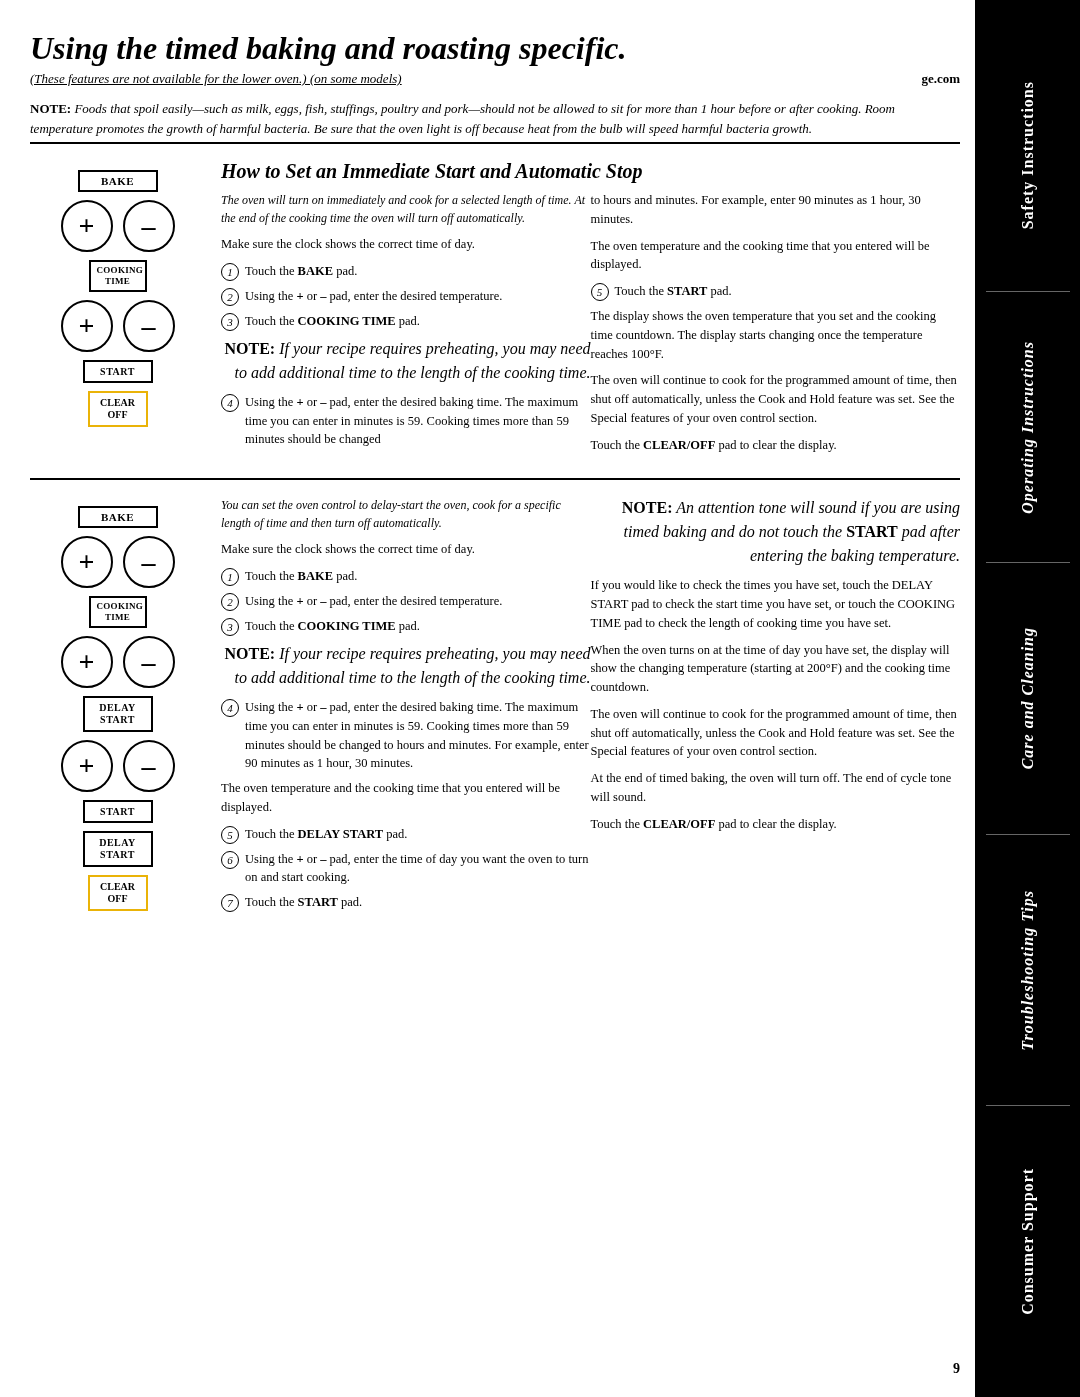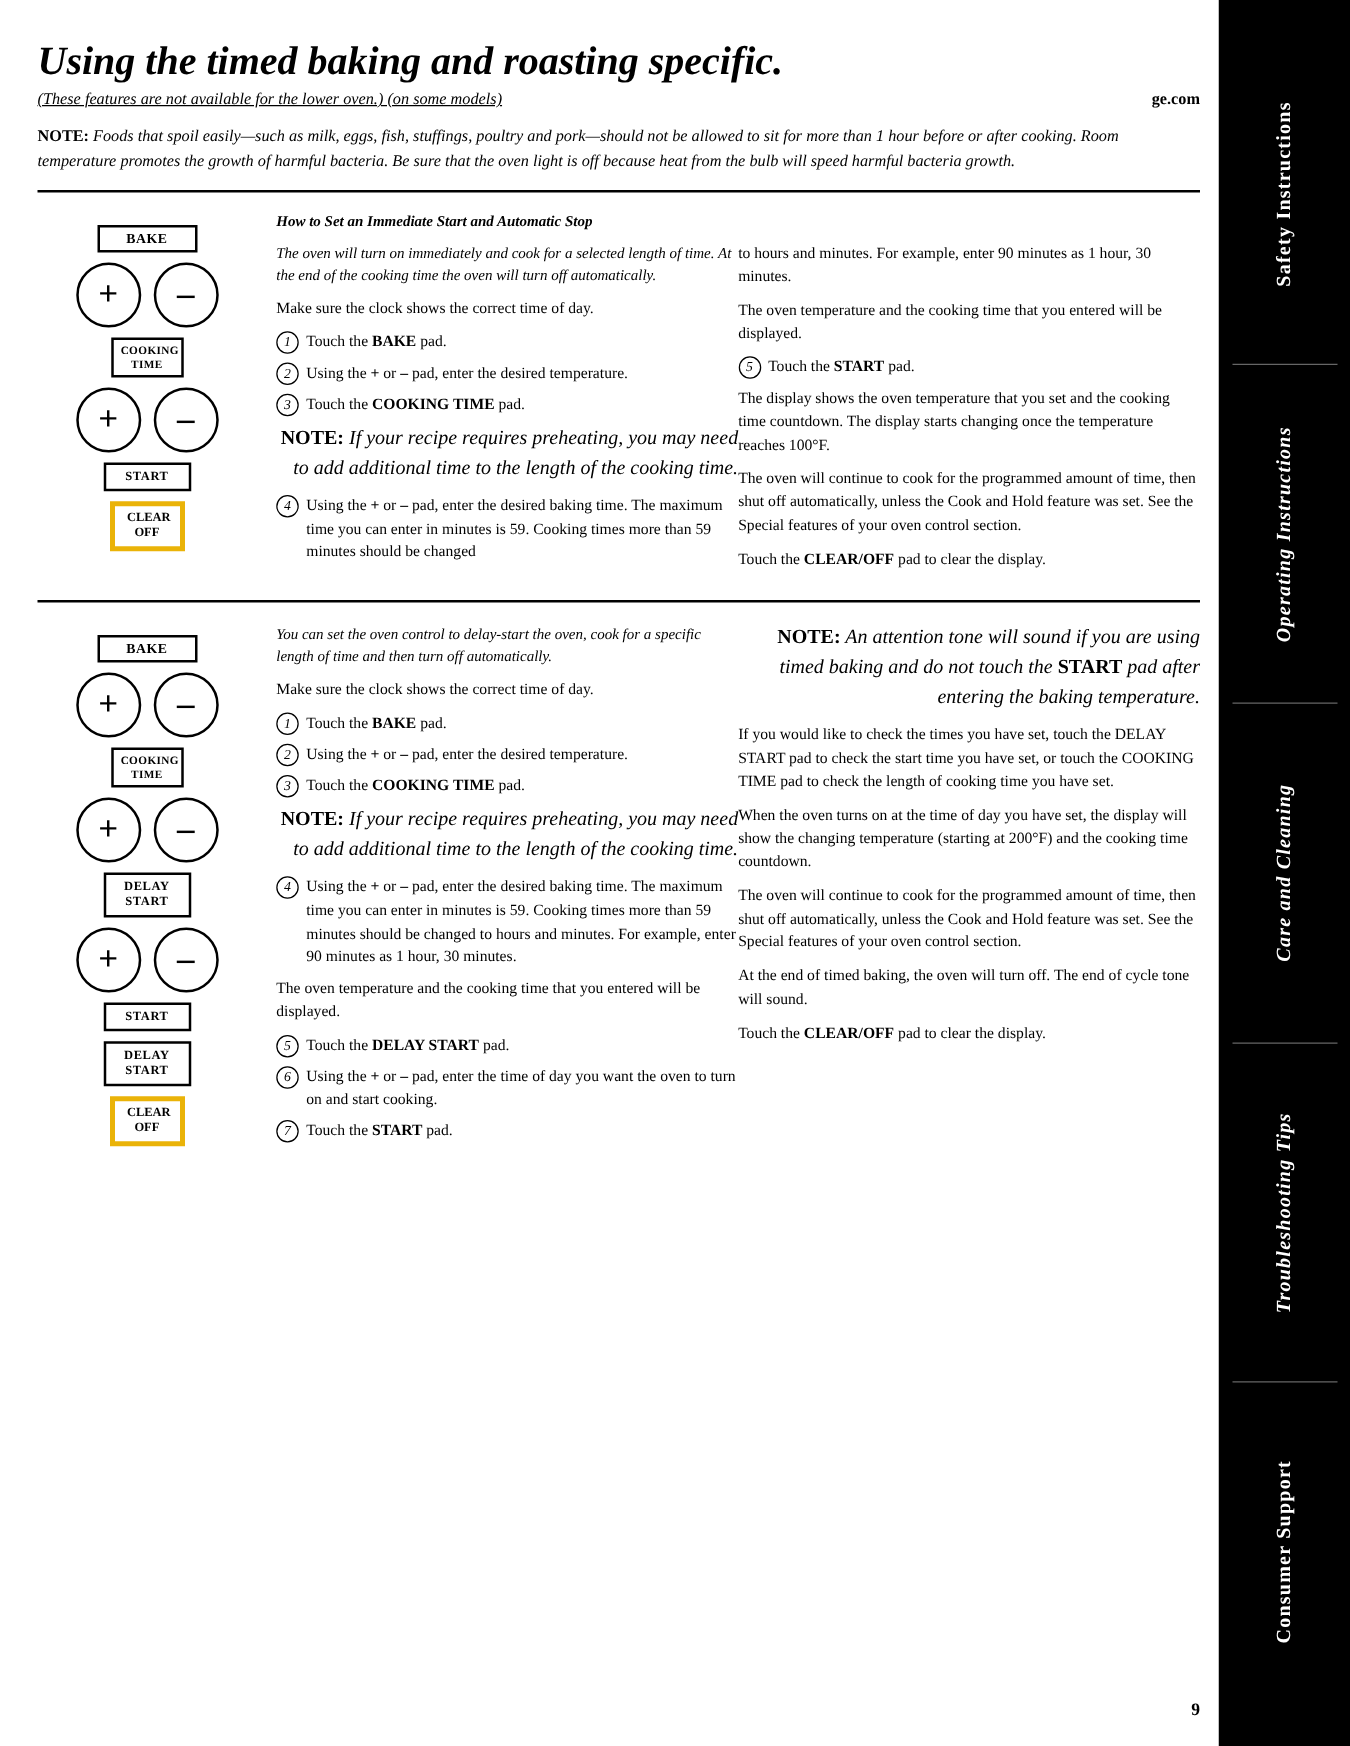--- a/index.html
+++ b/index.html
@@ -40,21 +40,21 @@
     }
 
     .ge-com {
       font-weight: bold;
       font-size: 13px;
     }
 
     .note-block {
       font-style: italic;
       font-size: 13px;
-      margin-bottom: 14px;
+      margin-bottom: 4px;
       line-height: 1.5;
     }
 
     .note-block strong {
       font-weight: bold;
       font-style: normal;
     }
 
     .section {
       display: flex;
@@ -129,31 +129,31 @@
       padding: 3px 6px;
       font-size: 9px;
       font-weight: bold;
       letter-spacing: 0.3px;
       text-align: center;
       width: 58px;
       line-height: 1.2;
     }
 
     .clear-off-btn {
-      border: 4px solid #eab308;
+      border: 2px solid #eab308;
       padding: 4px 10px;
       font-size: 10px;
       font-weight: bold;
       text-align: center;
       width: 60px;
       line-height: 1.2;
     }
 
     .section-heading {
-      font-size: 12px;
+      font-size: 20px;
       font-weight: bold;
       font-style: italic;
       margin-bottom: 8px;
       margin-top: 0;
     }
 
     .italic-intro {
       font-style: italic;
       font-size: 12px;
       margin-bottom: 8px;

